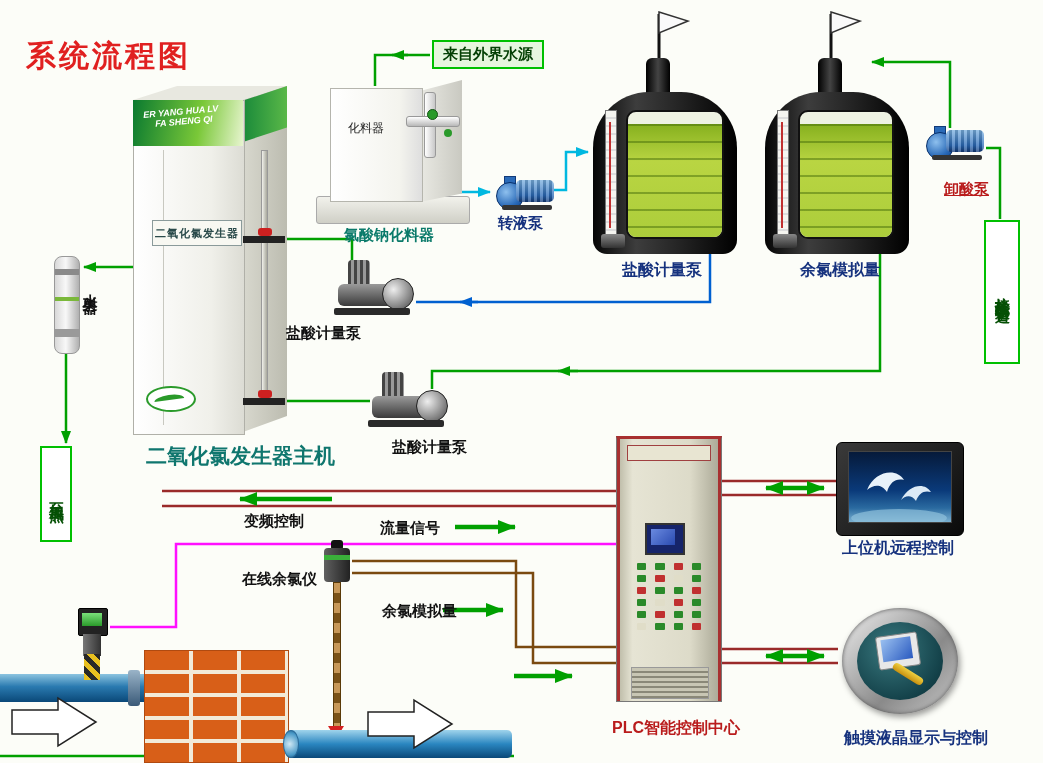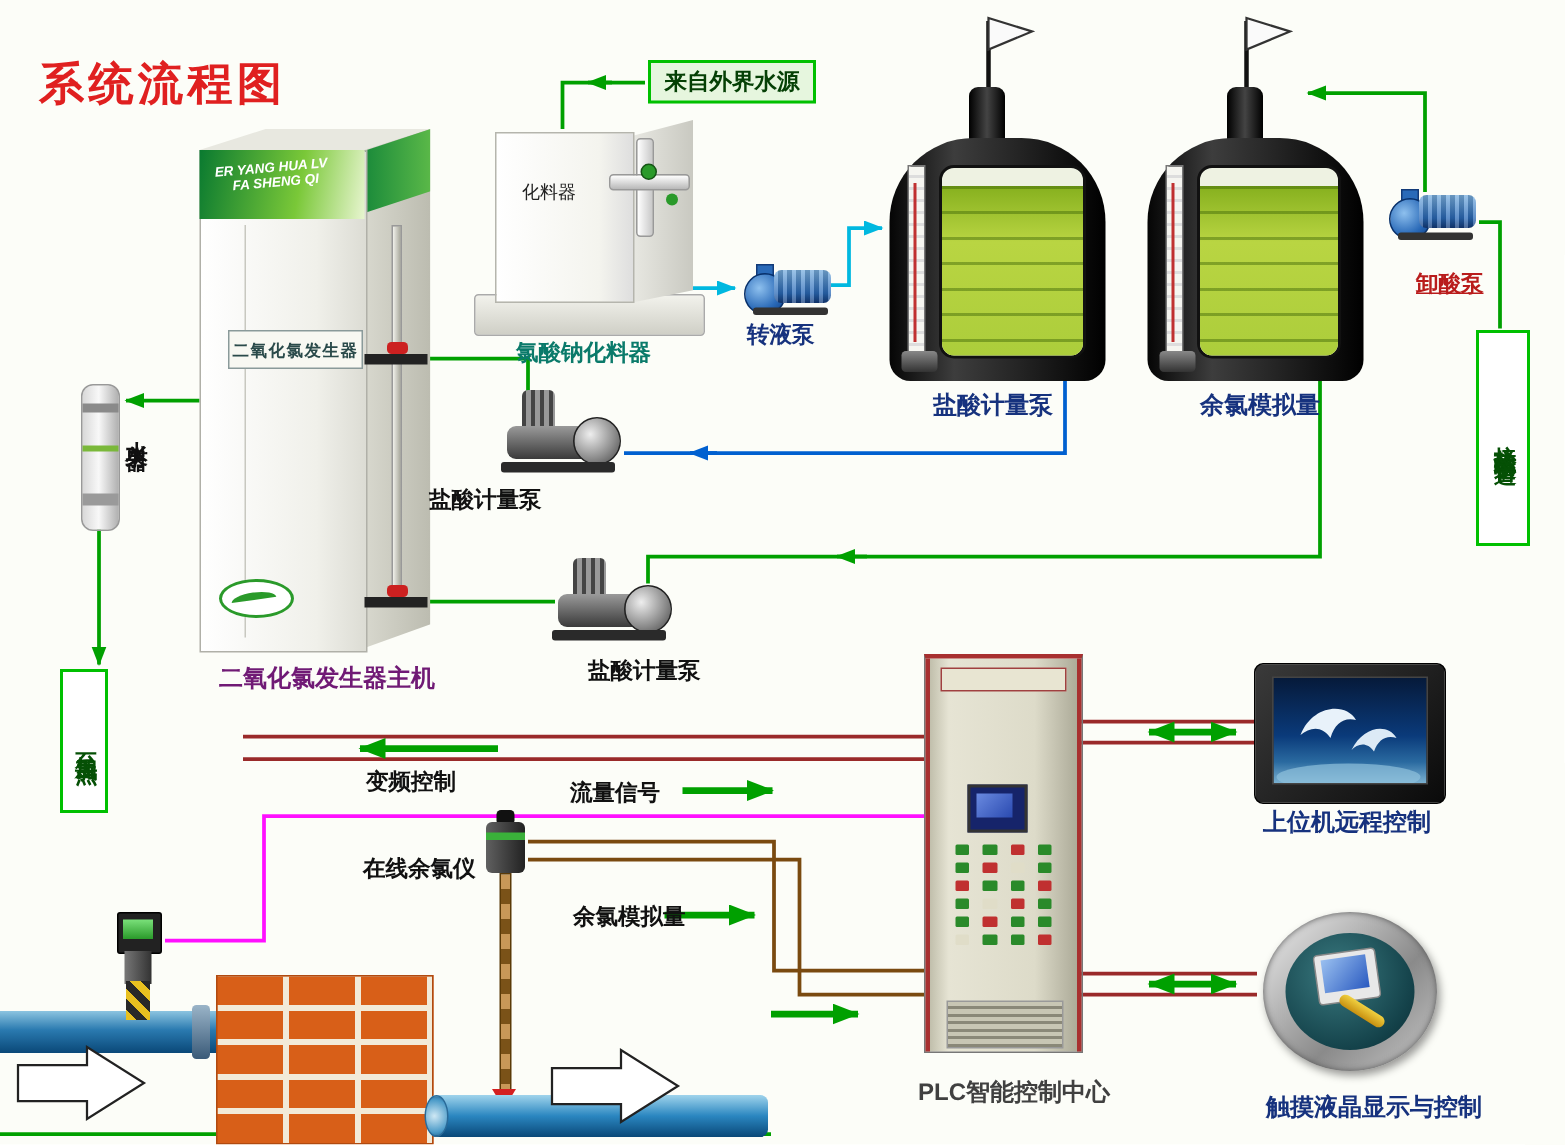--- a/index.html
+++ b/index.html
@@ -155,21 +155,21 @@
   <div class="abs" style="left:261px;top:150px;width:5px;height:250px;background:linear-gradient(90deg,#f0f0ea,#a8a89c);border:1px solid #999;"></div>
   <div class="abs" style="left:152px;top:220px;width:88px;height:24px;background:#f8f8f2;border:1px solid #8a9a9a;color:#2a4a4a;font-size:11px;font-weight:bold;display:flex;align-items:center;justify-content:center;letter-spacing:1px;">二氧化氯发生器</div>
   <div class="abs" style="left:146px;top:386px;width:46px;height:22px;border:2px solid #2a9a2a;border-radius:50%;background:#fff;">
     <div style="position:absolute;left:6px;top:7px;width:30px;height:5px;background:#2a9a2a;border-radius:50%/100% 100% 0 0;transform:rotate(-8deg);"></div>
   </div>
 
   <div class="abs" style="left:243px;top:236px;width:42px;height:7px;background:#222;"></div>
   <div class="abs" style="left:258px;top:228px;width:14px;height:8px;background:#cc2020;border-radius:3px;"></div>
   <div class="abs" style="left:243px;top:398px;width:42px;height:7px;background:#222;"></div>
   <div class="abs" style="left:258px;top:390px;width:14px;height:8px;background:#cc2020;border-radius:3px;"></div>
-  <div class="lbl" style="left:146px;top:442px;font-size:16px;color:#701a75;">二氧化氯发生器主机</div>
+  <div class="lbl" style="left:146px;top:442px;font-size:21px;color:#0f766e;">二氧化氯发生器主机</div>
 
   <div class="abs" style="left:54px;top:256px;width:24px;height:96px;background:linear-gradient(90deg,#d8d8d8,#f8f8f8 45%,#b0b0b0);border:1px solid #999;border-radius:8px;">
     <div style="position:absolute;left:0;top:12px;width:100%;height:6px;background:#8a8a8a;"></div>
     <div style="position:absolute;left:0;top:40px;width:100%;height:4px;background:#7ab83a;"></div>
     <div style="position:absolute;left:0;top:72px;width:100%;height:8px;background:#9a9a9a;"></div>
   </div>
   <div class="lbl vtext" style="left:80px;top:282px;font-size:15px;color:#111;letter-spacing:3px;">水射器</div>
   <div class="vbox" style="left:40px;top:446px;width:28px;height:92px;font-size:15px;letter-spacing:2px;">至加氯点</div>
 
   <div class="abs" style="left:334px;top:260px;width:80px;height:60px;">
@@ -228,21 +228,21 @@
         <i></i>
         <i></i>
         <i></i>
         <i></i>
         <i></i>
         <i></i>
         <i></i>
     </div>
     <div style="position:absolute;left:14px;top:228px;width:76px;height:30px;background:repeating-linear-gradient(180deg,#c8c6b4 0 3px,#8a8878 3px 5px);border:1px solid #999;"></div>
   </div>
-  <div class="lbl" style="left:612px;top:718px;font-size:16px;color:#404040;">PLC智能控制中心</div>
+  <div class="lbl" style="left:612px;top:718px;font-size:16px;color:#b91c1c;">PLC智能控制中心</div>
 
   <div class="abs" style="left:836px;top:442px;width:126px;height:92px;background:linear-gradient(135deg,#3a3a3a,#0a0a0a);border:1px solid #000;border-radius:6px;">
     <div style="position:absolute;left:11px;top:8px;width:102px;height:70px;background:linear-gradient(180deg,#061a3a,#0a3a7a 55%,#2a6aa0 80%,#7ab0d0);border:1px solid #444;overflow:hidden;">
       <svg width="102" height="70" style="position:absolute;left:0;top:0;">
         <ellipse cx="50" cy="66" rx="48" ry="9" fill="#8ec0dc" opacity="0.7"></ellipse>
         <path d="M18,38 C26,18 48,16 55,28 C47,26 41,30 38,40 C32,31 24,33 18,38 Z" fill="#e8f2fa"></path>
         <path d="M52,48 C60,32 76,30 82,40 C75,38 70,41 67,49 C62,42 56,44 52,48 Z" fill="#dceaf6"></path>
       </svg>
     </div>
   </div>

